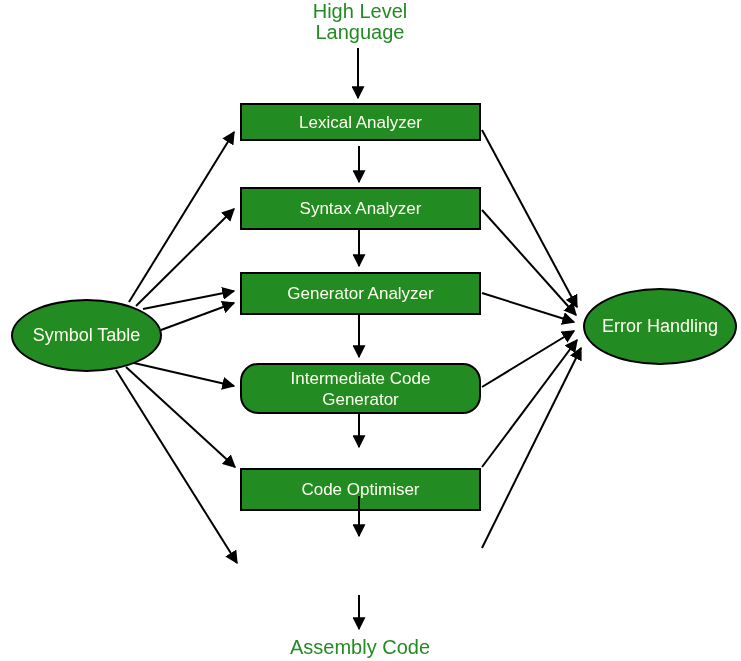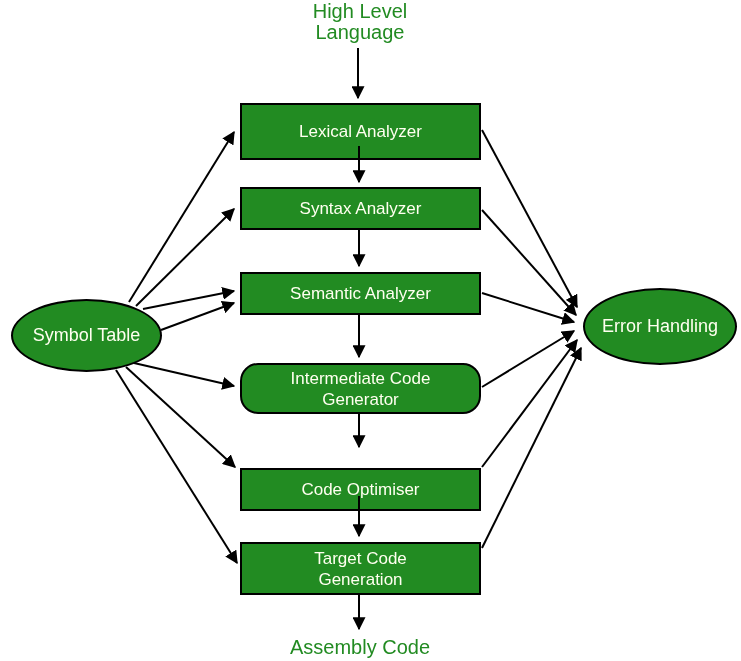--- a/index.html
+++ b/index.html
@@ -65,39 +65,35 @@
   #ah path { fill: var(--arrow, #000); }
 </style>
 </head>
 <body>
 
 <div class="canvas">
 
   <div class="caption top">High Level
 Language</div>
 
-  <div class="phase" style="top:103px; height:57px;">
+  <div class="phase" style="top:103px; height:38px;">
     <span class="plabel">Lexical Analyzer</span>
   </div>
   <div class="phase" style="top:187px; height:43px;">
     <span class="plabel">Syntax Analyzer</span>
   </div>
   <div class="phase" style="top:272px; height:43px;">
-    <span class="plabel">Semantic Analyzer</span>
+    <span class="plabel">Generator Analyzer</span>
   </div>
   <div class="phase" style="top:363px; height:51px;border-radius:18px;">
     <span class="plabel">Intermediate Code
 Generator</span>
   </div>
   <div class="phase" style="top:468px; height:43px;">
     <span class="plabel">Code Optimiser</span>
-  </div>
-  <div class="phase" style="top:542px; height:53px;">
-    <span class="plabel">Target Code
-Generation</span>
   </div>
 
   <div class="oval" style="left:11px; top:299px; width:151px; height:73px;">
     <span class="olabel">Symbol Table</span>
   </div>
   <div class="oval" style="left:583px; top:288px; width:154px; height:77px;">
     <span class="olabel">Error Handling</span>
   </div>
 
   <div class="caption bottom">Assembly Code</div>

